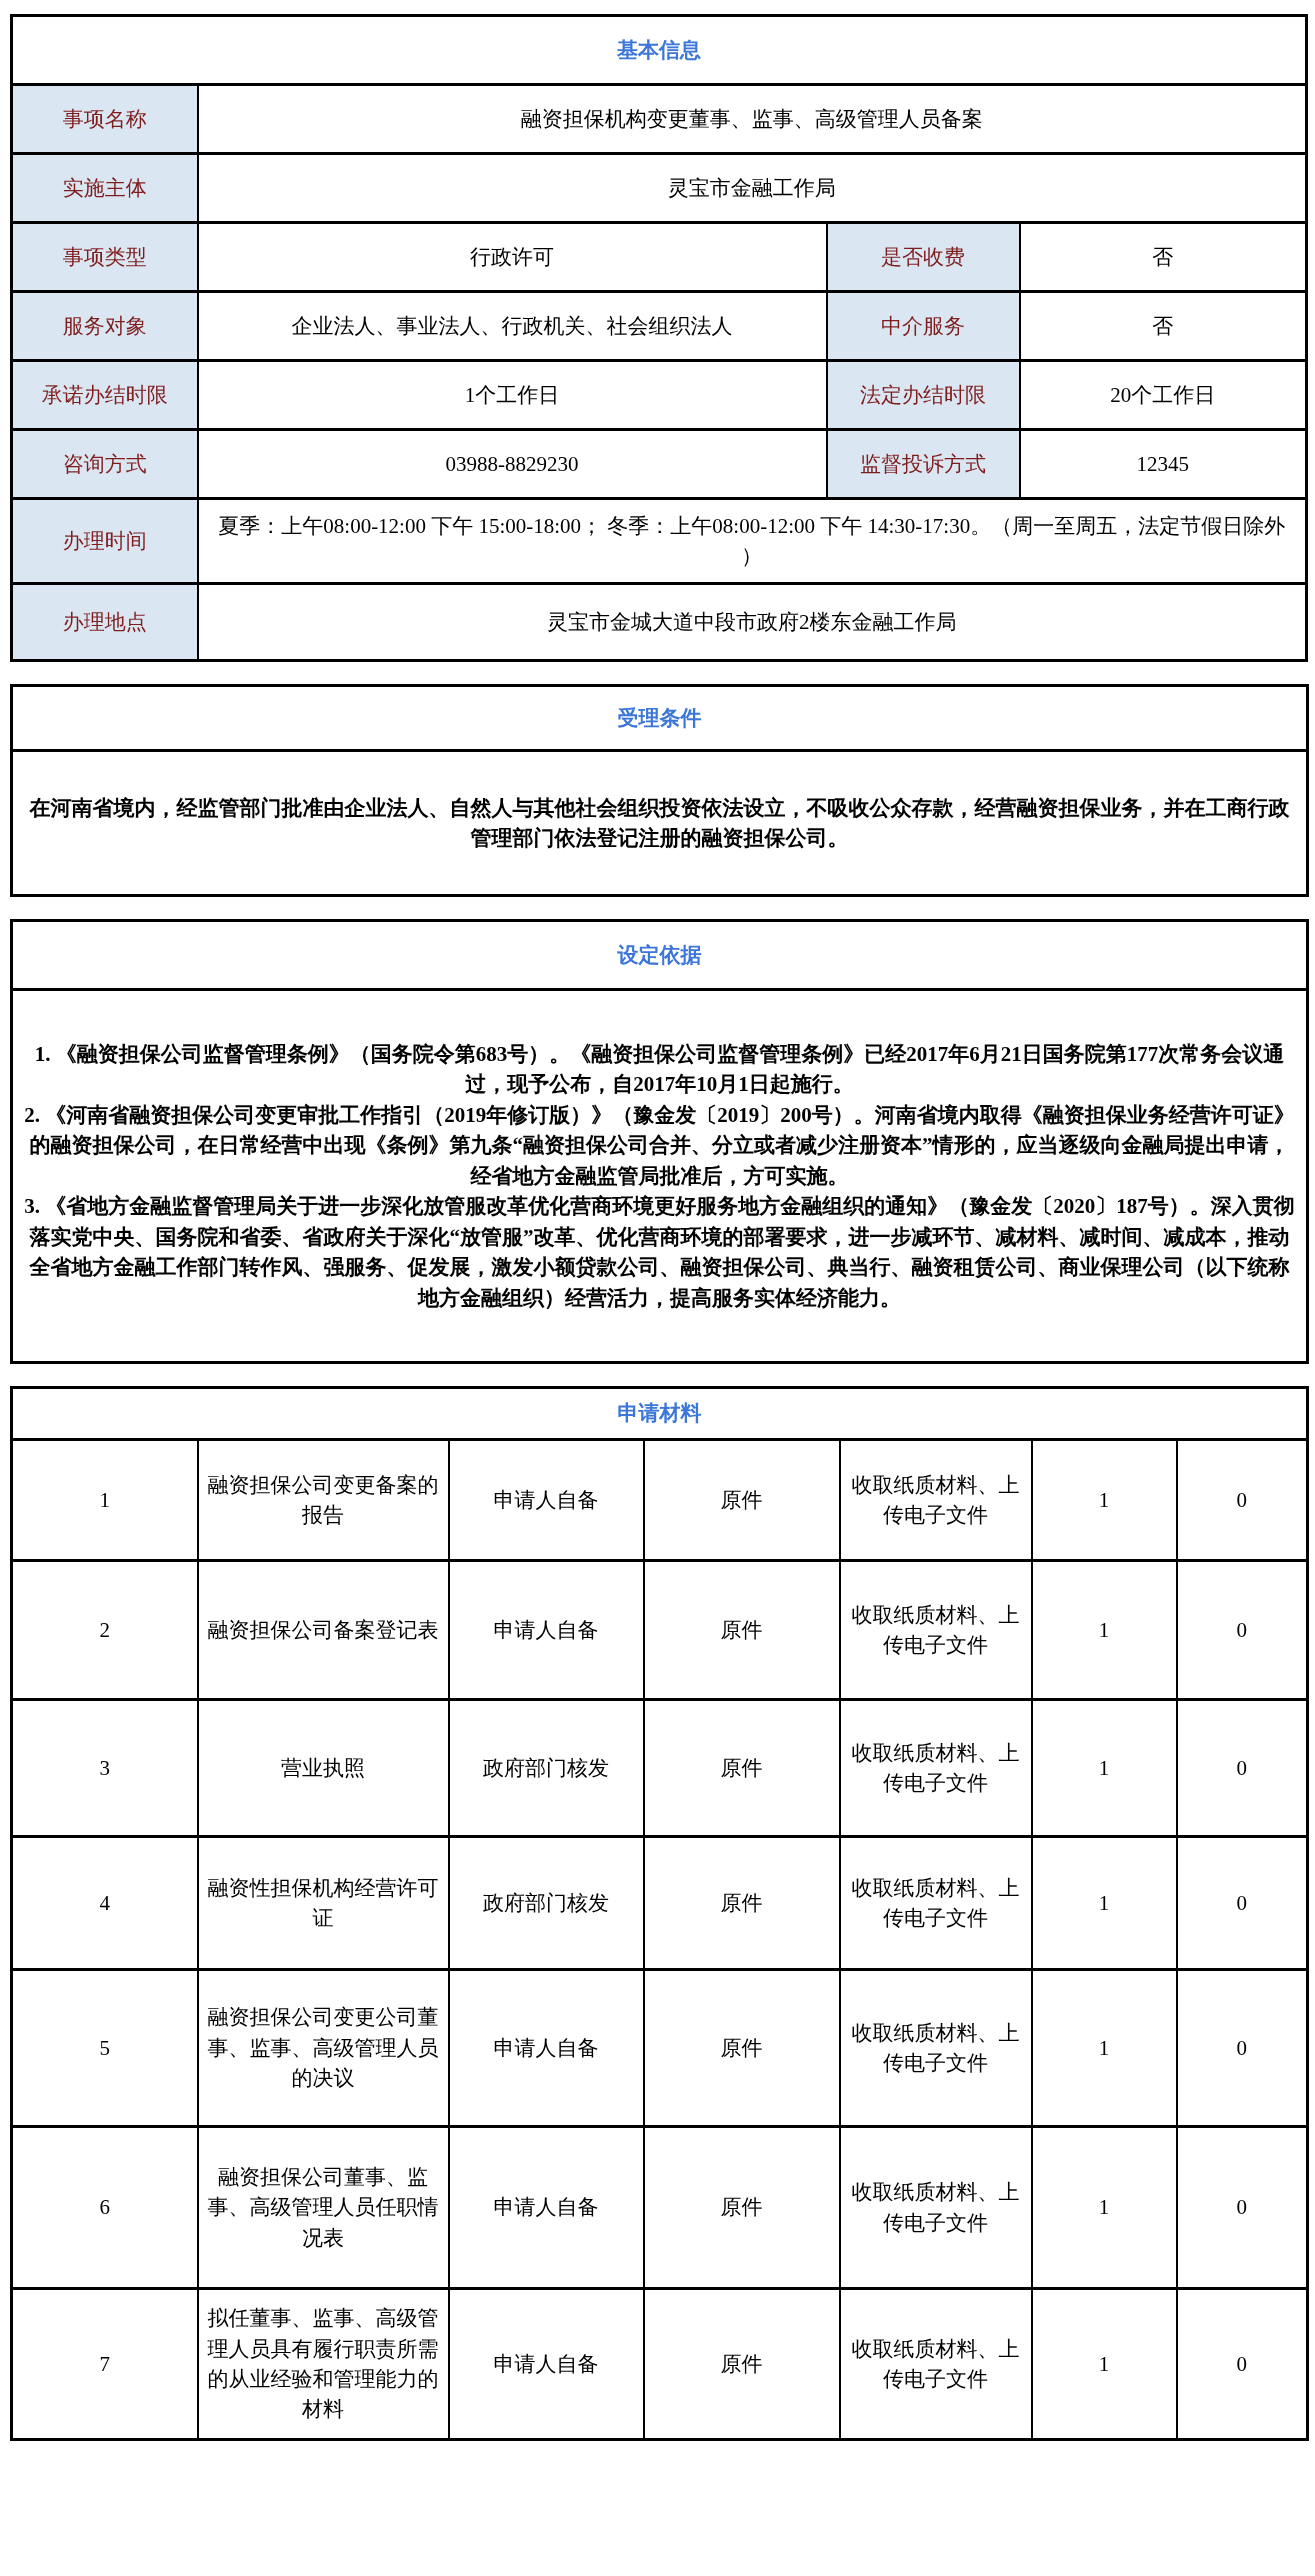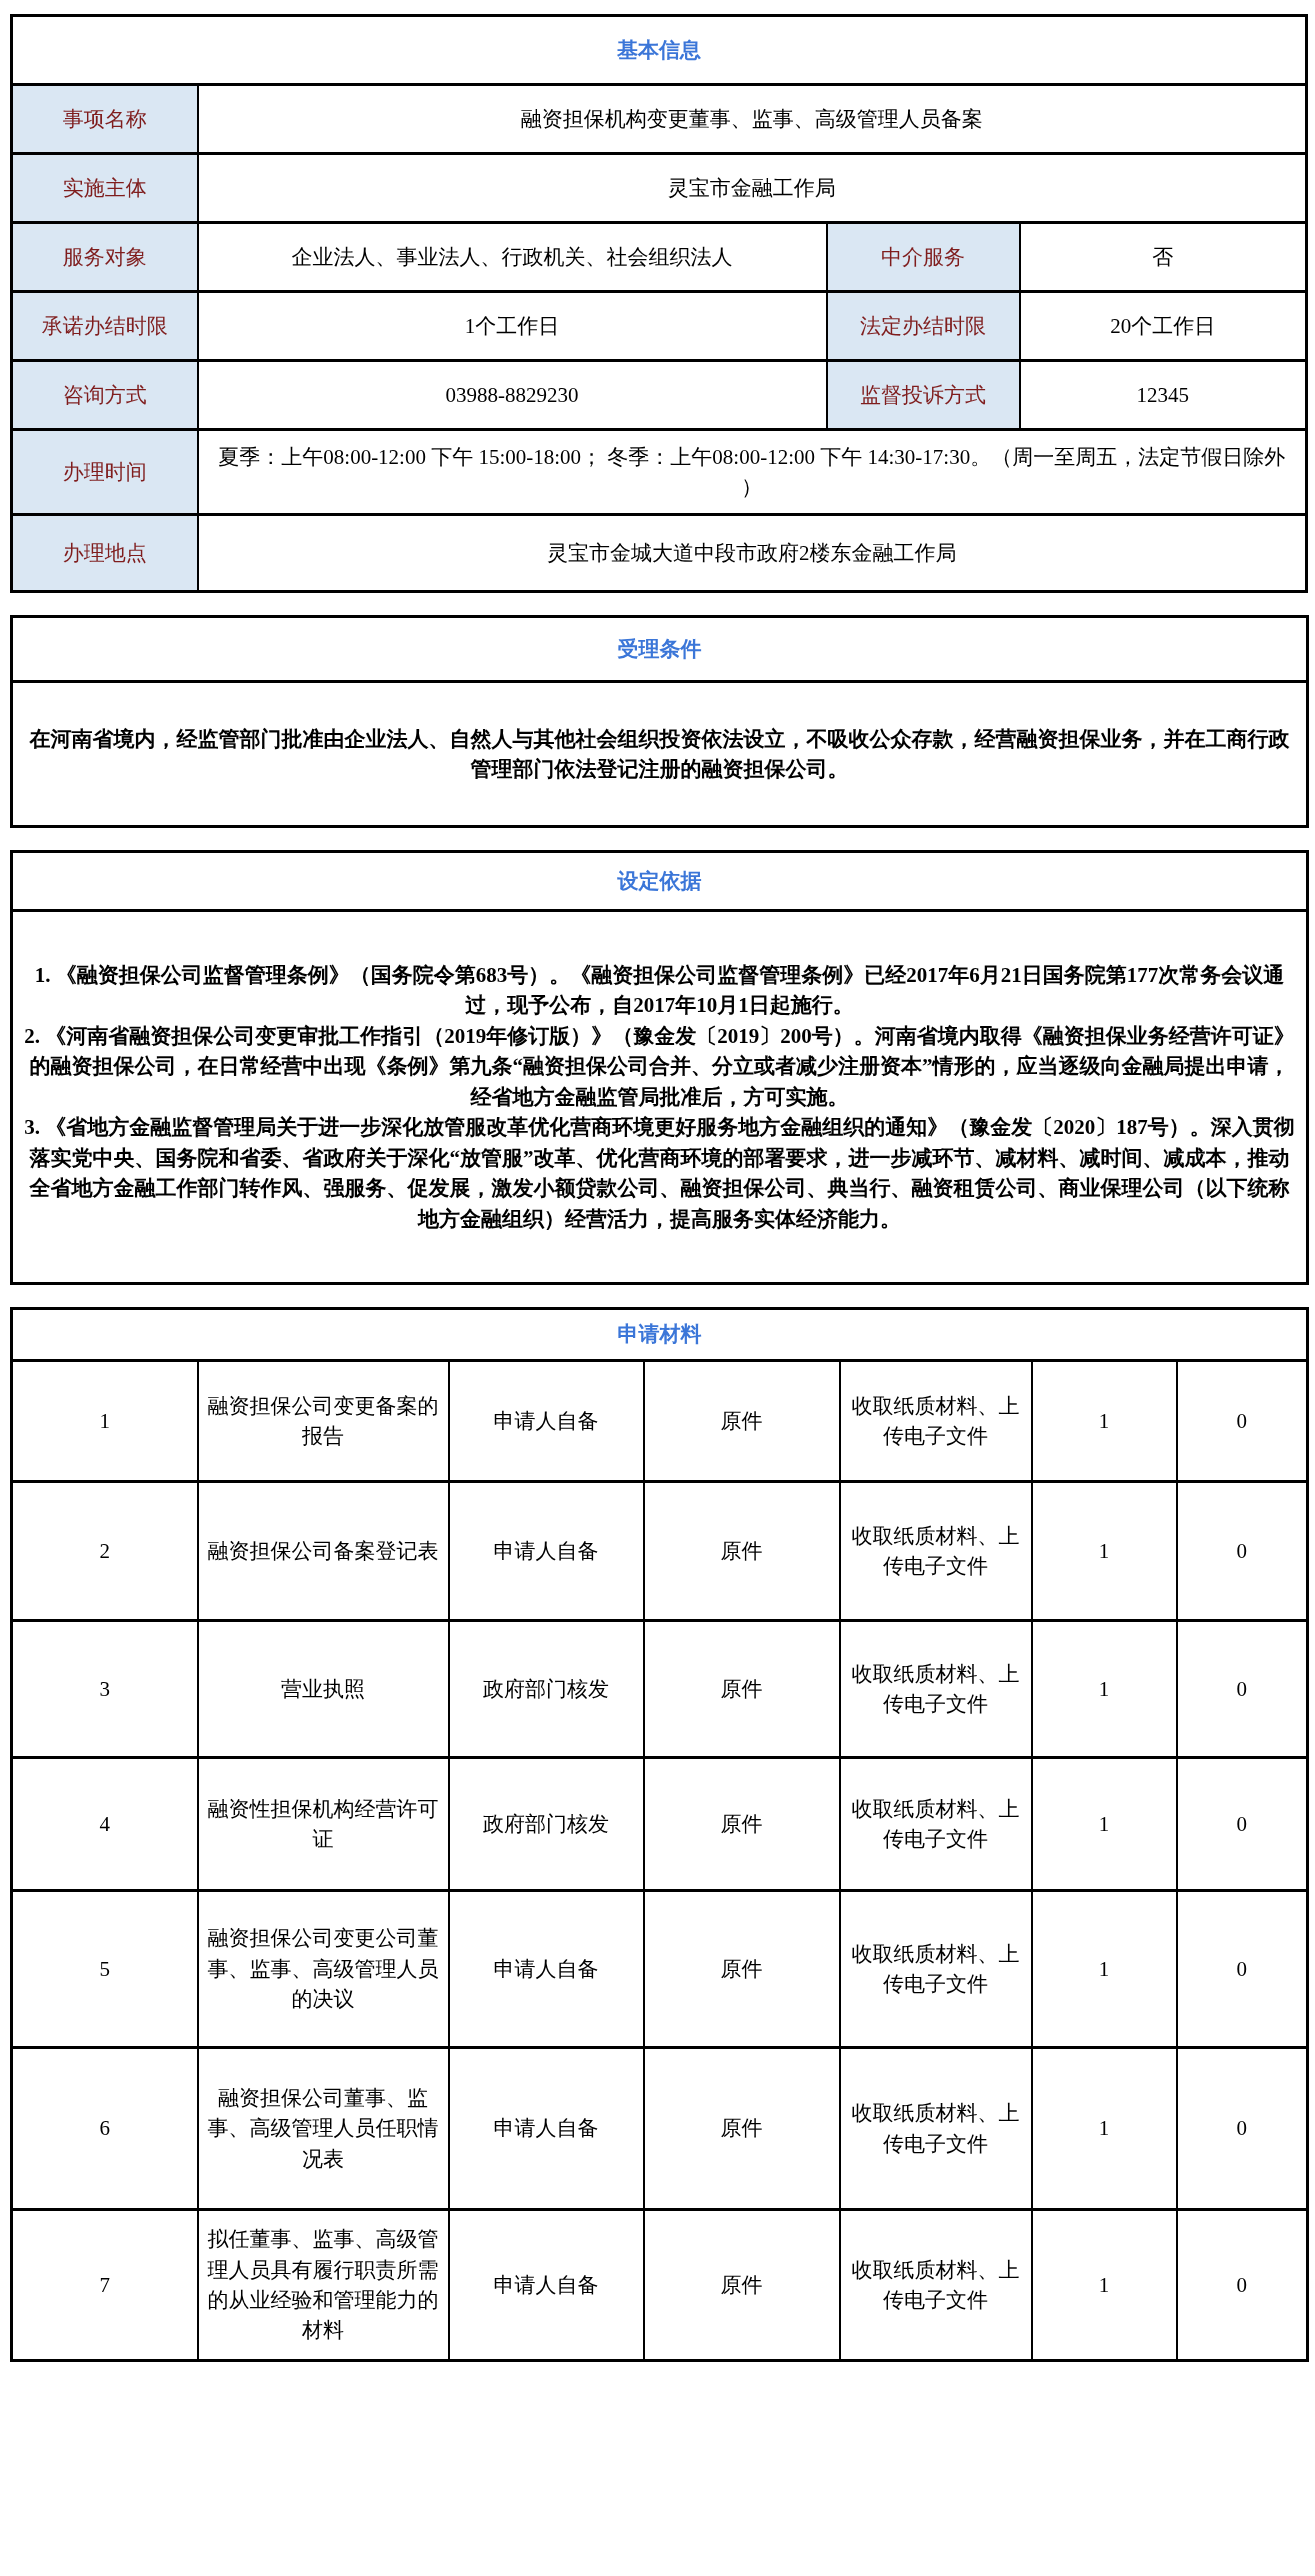--- a/index.html
+++ b/index.html
@@ -73,20 +73,26 @@
       </tr>
       <tr style="height:69px">
         <td class="lbl">事项名称</td>
         <td colspan="3">融资担保机构变更董事、监事、高级管理人员备案</td>
       </tr>
       <tr style="height:69px">
         <td class="lbl">实施主体</td>
         <td colspan="3">灵宝市金融工作局</td>
       </tr>
       <tr style="height:69px">
+        <td class="lbl">事项类型</td>
+        <td>行政许可</td>
+        <td class="lbl">是否收费</td>
+        <td>否</td>
+      </tr>
+      <tr style="height:69px">
         <td class="lbl">服务对象</td>
         <td>企业法人、事业法人、行政机关、社会组织法人</td>
         <td class="lbl">中介服务</td>
         <td>否</td>
       </tr>
       <tr style="height:69px">
         <td class="lbl">承诺办结时限</td>
         <td>1个工作日</td>
         <td class="lbl">法定办结时限</td>
         <td>20个工作日</td>
@@ -124,21 +130,21 @@
     </tbody>
       </table>
   </div>
 
   <div class="box">
     <table class="sheet">
       <colgroup>
           <col style="width:1296px">
         </colgroup>
       <tbody>
-          <tr style="height:59px">
+          <tr style="height:69px">
         <td class="title-cell">设定依据</td>
       </tr>
       <tr style="height:373px">
         <td class="para para-top">
           <div class="basis-item">1. 《融资担保公司监督管理条例》（国务院令第683号）。《融资担保公司监督管理条例》已经2017年6月21日国务院第177次常务会议通过，现予公布，自2017年10月1日起施行。</div>
           <div class="basis-item">2. 《河南省融资担保公司变更审批工作指引（2019年修订版）》（豫金发〔2019〕200号）。河南省境内取得《融资担保业务经营许可证》的融资担保公司，在日常经营中出现《条例》第九条“融资担保公司合并、分立或者减少注册资本”情形的，应当逐级向金融局提出申请，经省地方金融监管局批准后，方可实施。</div>
           <div class="basis-item">3. 《省地方金融监督管理局关于进一步深化放管服改革优化营商环境更好服务地方金融组织的通知》（豫金发〔2020〕187号）。深入贯彻落实党中央、国务院和省委、省政府关于深化“放管服”改革、优化营商环境的部署要求，进一步减环节、减材料、减时间、减成本，推动全省地方金融工作部门转作风、强服务、促发展，激发小额贷款公司、融资担保公司、典当行、融资租赁公司、商业保理公司（以下统称地方金融组织）经营活力，提高服务实体经济能力。</div>
         </td>
       </tr>
     </tbody>

